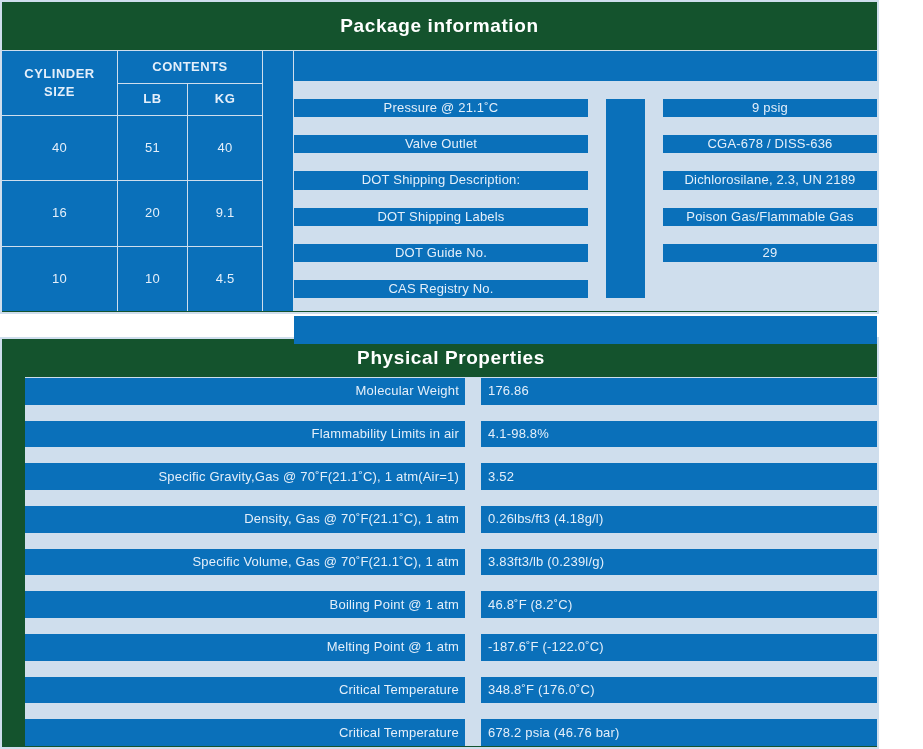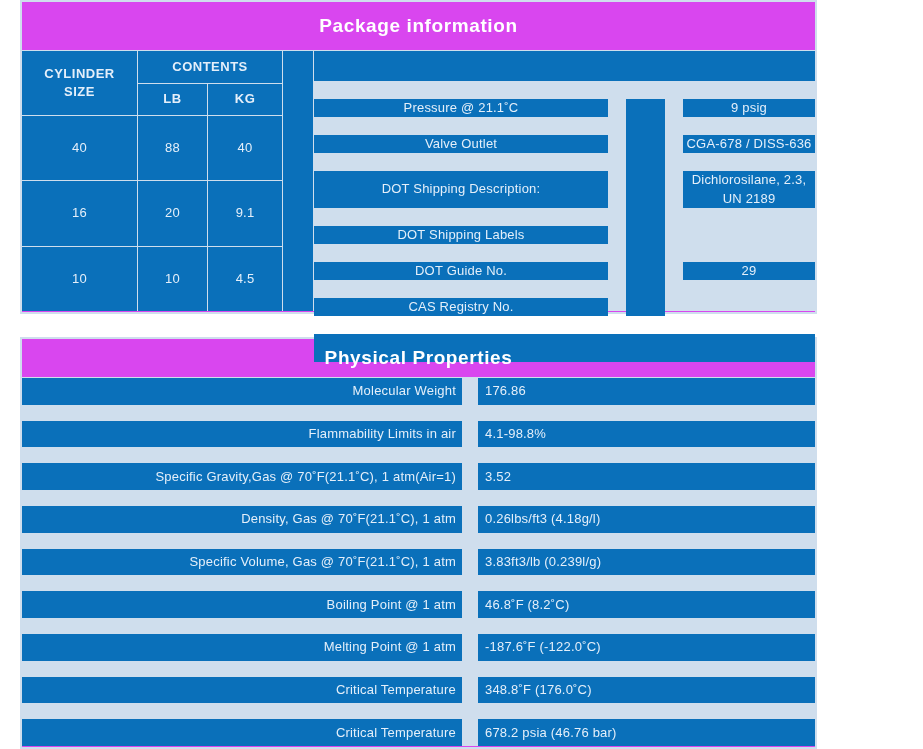--- a/index.html
+++ b/index.html
@@ -6,24 +6,23 @@
   html, body { background: #ffffff; }
   body {
     width: 923px;
     font-family: "Liberation Sans", sans-serif;
     -webkit-font-smoothing: antialiased;
   }
   .page { width: 923px; }
 
   
   .tbl {
-    width: 797px;
-    background: #d946ef;
+    width: 879px;
+    background: #14532d;
     border: 2px solid #cfdeed;
-    margin-left: 20px;
   }
   .tbl-title {
     height: 49px;
     border-bottom: 1px solid #cfdeed;
     display: flex;
     align-items: center;
     justify-content: center;
     color: #ffffff;
     font-size: 19px;
     font-weight: 700;
@@ -75,21 +74,21 @@
   .d-top    { grid-column: 1 / 4; grid-row: 1; }
   .d-spacer { grid-column: 2; grid-row: 2 / 8; }
   .d-bottom { grid-column: 1 / 4; grid-row: 8; }
   .d-label  { grid-column: 1; }
   .d-value  { grid-column: 3; }
 
   
   .tbl-gap { height: 23px; background: #ffffff; }
 
   
-  .phys { height: 412px; }
+  .phys { height: 412px; padding-left: 23px; }
   .phys .tbl-title { height: 39px; }
   .phys-body {
     display: grid;
     grid-template-columns: 440px 1fr;
     grid-auto-rows: 1fr;
     gap: 16px;
     background: #cfdeed;
     height: 368px;
   }
   .p-label { justify-content: flex-end; text-align: right; padding-right: 6px; }
@@ -105,21 +104,21 @@
 
     <div class="pkg-body">
 
       <div class="cyl-grid">
         <div class="cell hdr cyl-size">CYLINDER SIZE</div>
         <div class="cell hdr contents-hdr">CONTENTS</div>
         <div class="cell hdr">LB</div>
         <div class="cell hdr">KG</div>
 
         <div class="cell">40</div>
-        <div class="cell">88</div>
+        <div class="cell">51</div>
         <div class="cell">40</div>
 
         <div class="cell">16</div>
         <div class="cell">20</div>
         <div class="cell">9.1</div>
 
         <div class="cell">10</div>
         <div class="cell">10</div>
         <div class="cell">4.5</div>
       </div>
@@ -132,20 +131,21 @@
         <div class="cell d-label">Pressure @ 21.1˚C</div>
         <div class="cell d-value">9 psig</div>
 
         <div class="cell d-label">Valve Outlet</div>
         <div class="cell d-value">CGA-678 / DISS-636</div>
 
         <div class="cell d-label">DOT Shipping Description:</div>
         <div class="cell d-value">Dichlorosilane, 2.3, UN 2189</div>
 
         <div class="cell d-label">DOT Shipping Labels</div>
+        <div class="cell d-value">Poison Gas/Flammable Gas</div>
 
         <div class="cell d-label">DOT Guide No.</div>
         <div class="cell d-value">29</div>
 
         <div class="cell d-label">CAS Registry No.</div>
 
         <div class="cell d-spacer"></div>
         <div class="cell d-bottom"></div>
       </div>
 

